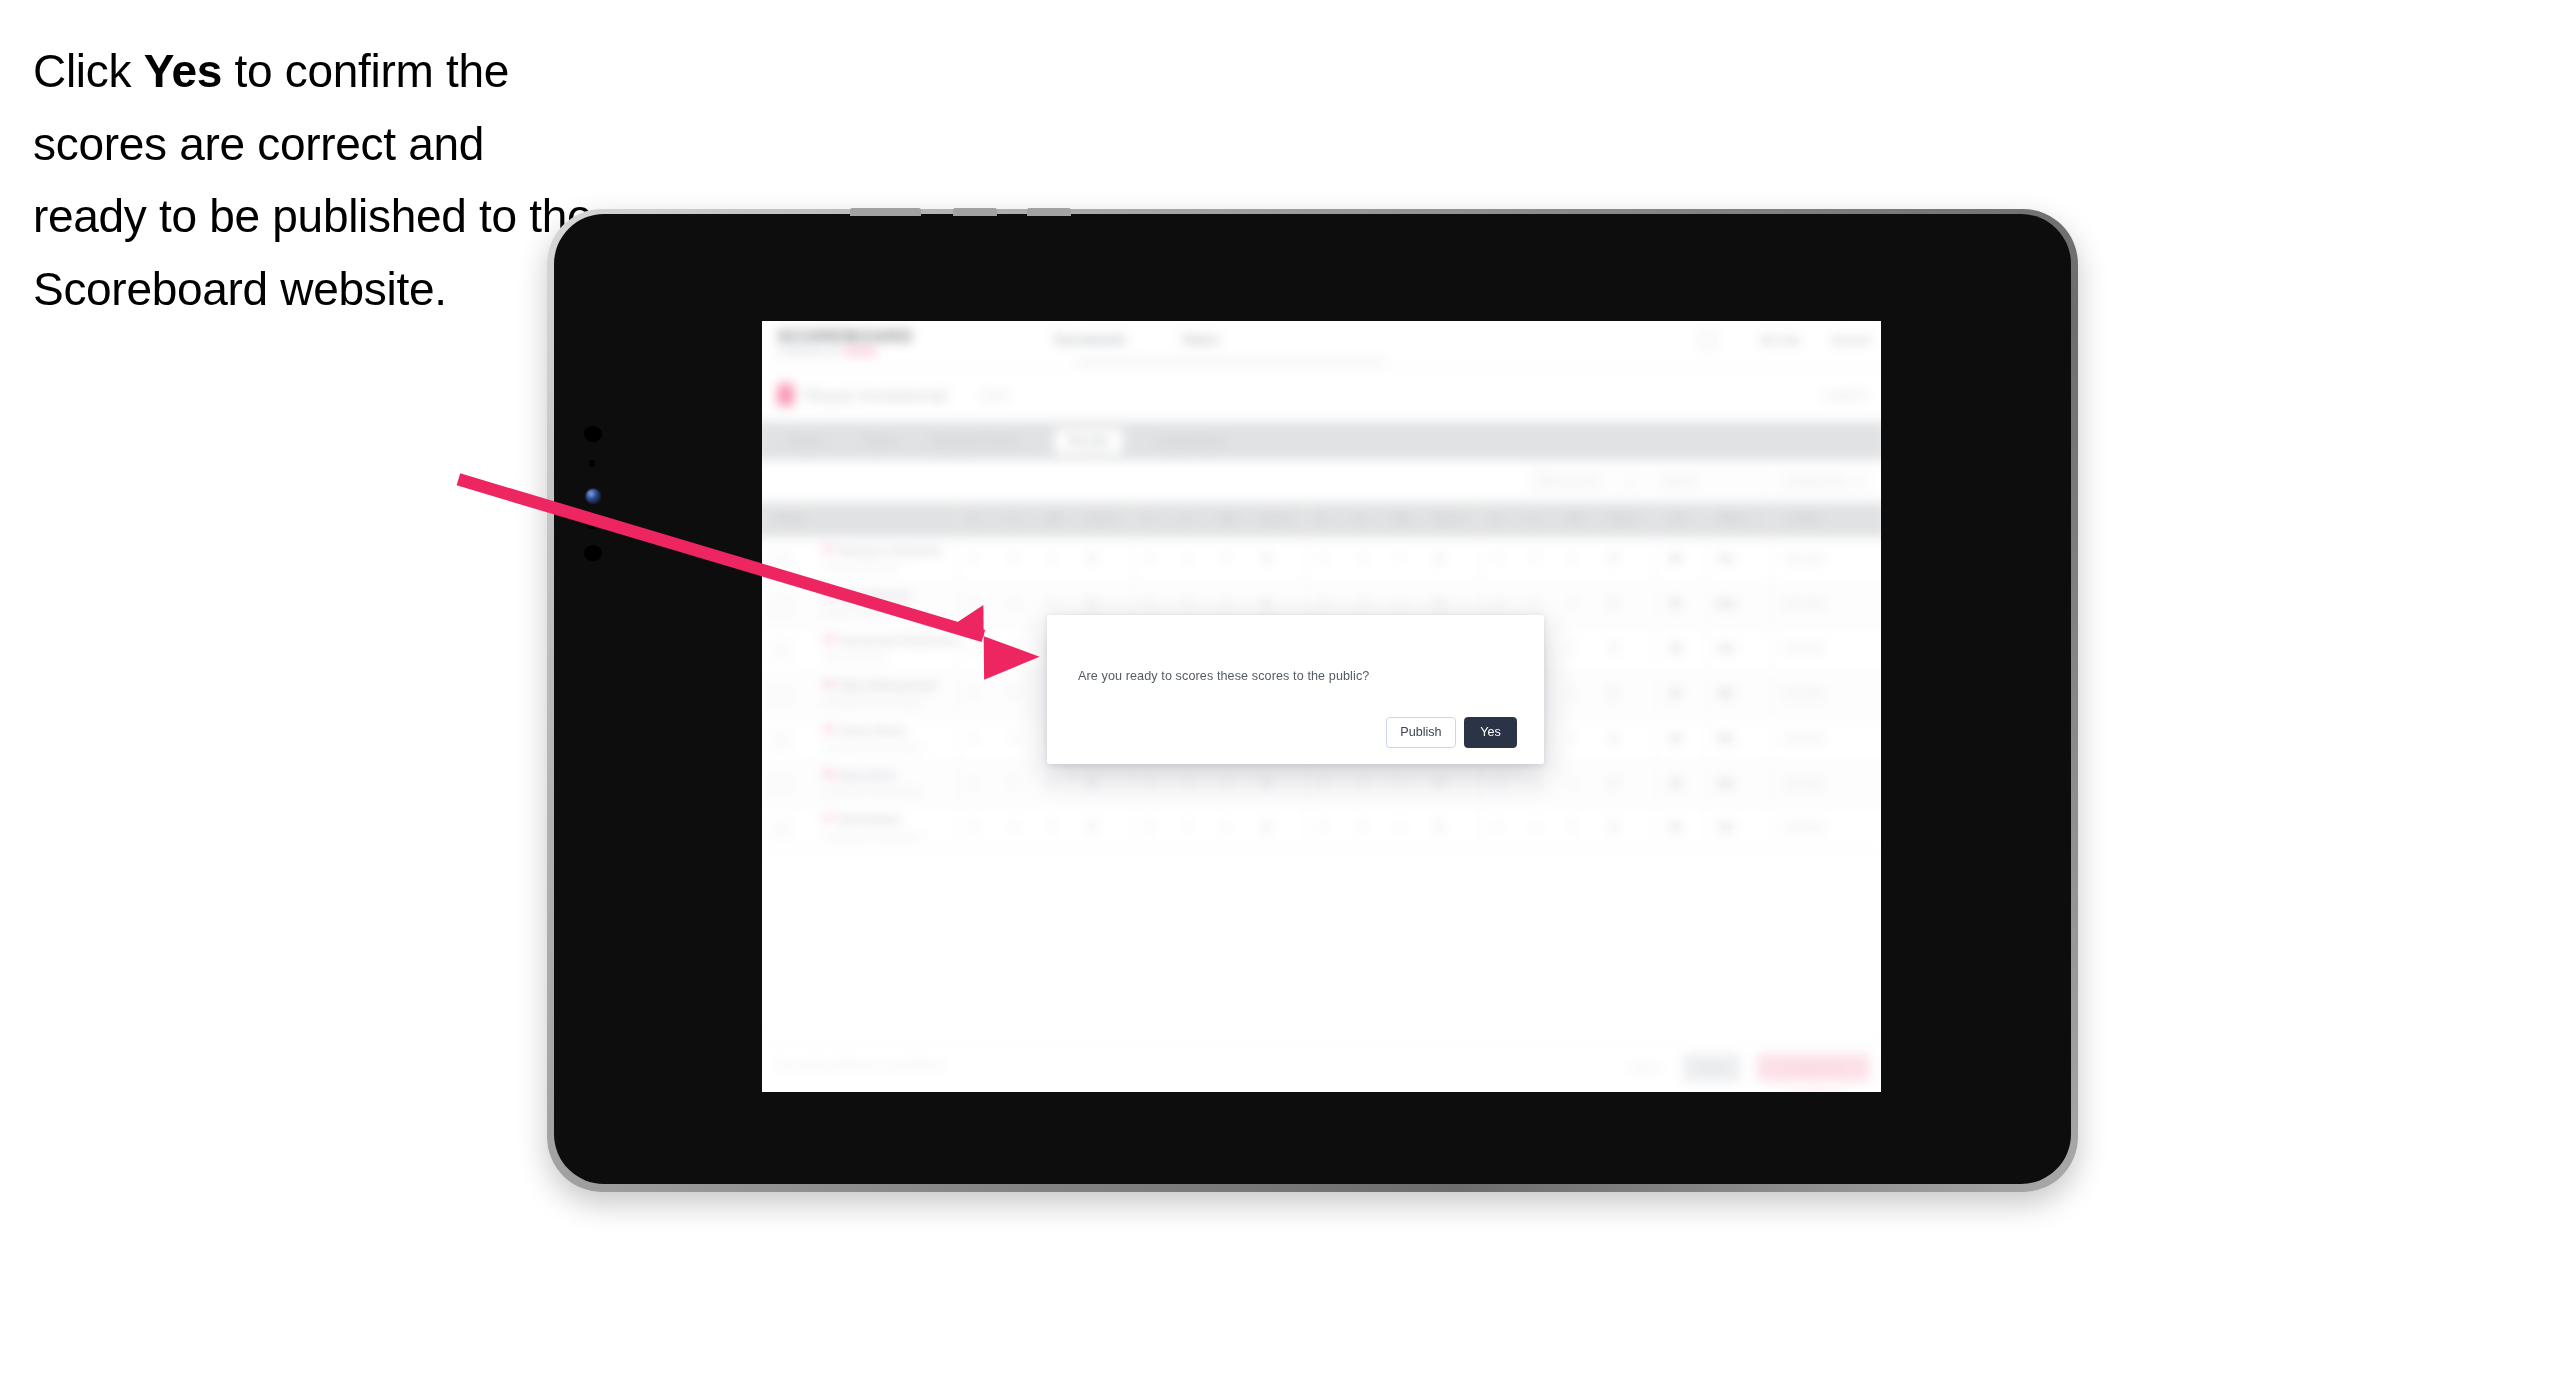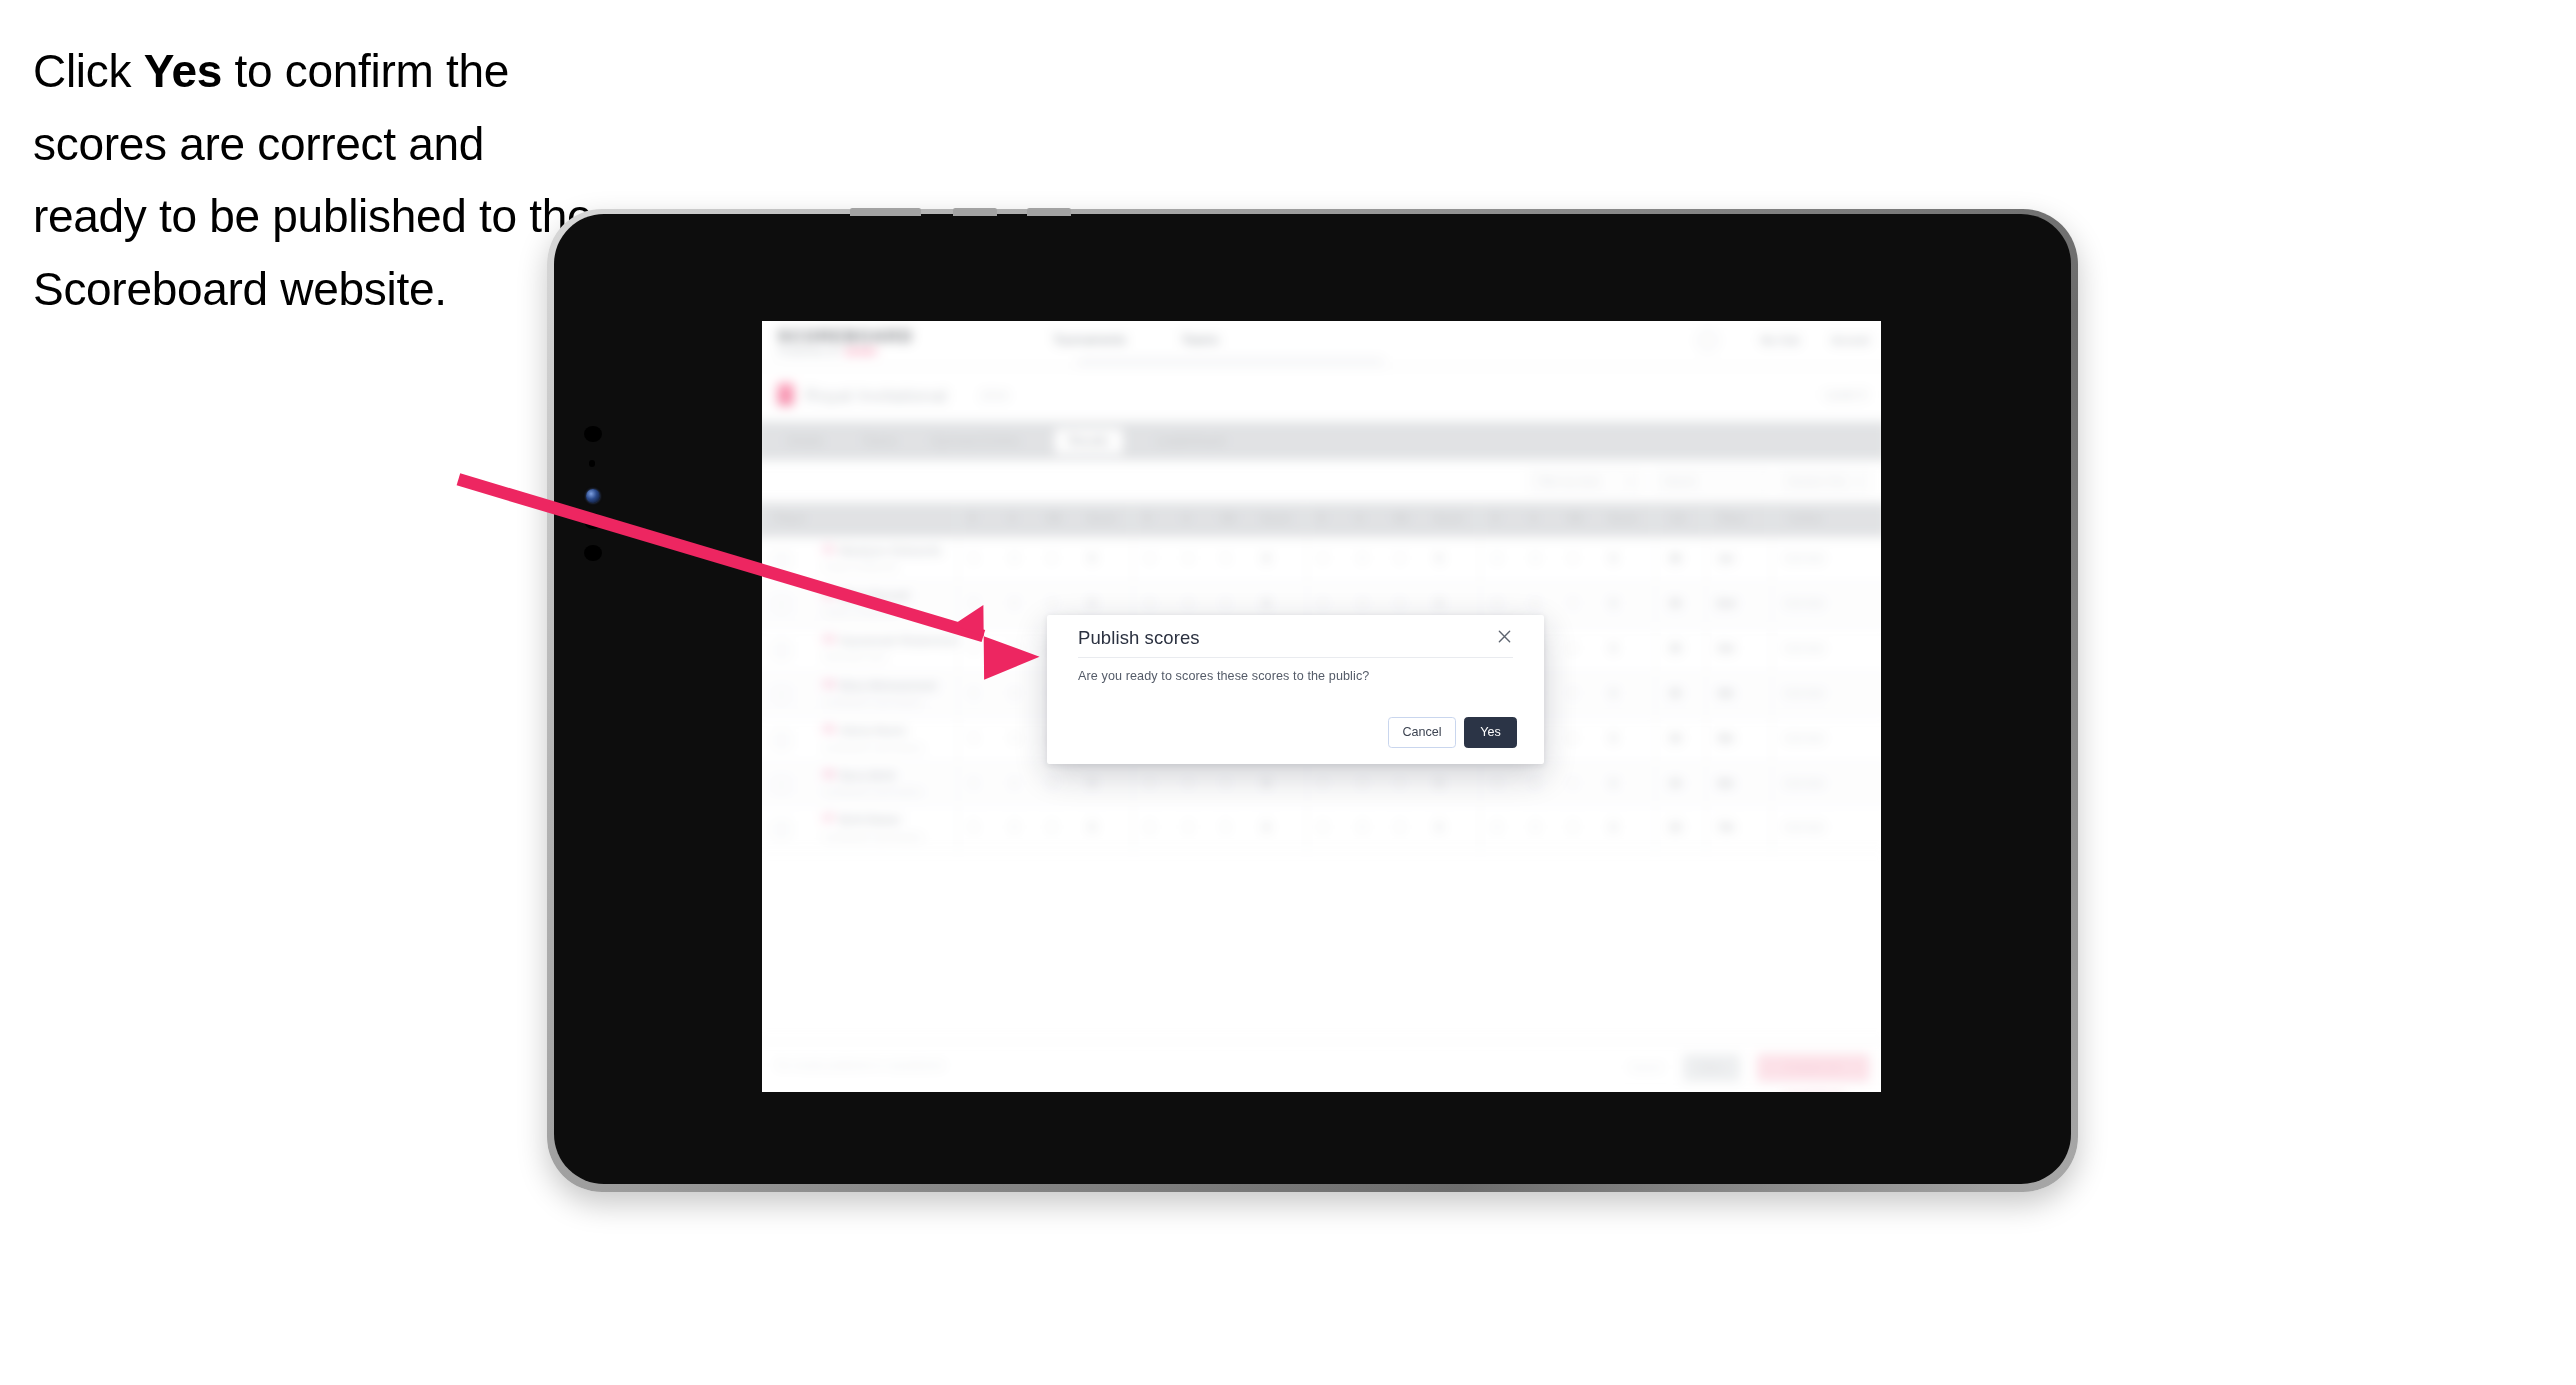--- a/index.html
+++ b/index.html
@@ -732,32 +732,23 @@
           <div class="foot-btn pink" style="right:18px;">Publish all unpublished</div>
         </div>
       </div>
 
       <div id="veil"></div>
     </div>
   </div>
 </div>
 
 <div id="modal">
-  <div id="modal-head">
-    <div id="modal-title">Publish scores</div>
-    <div id="modal-close">
-      <svg width="25" height="25" viewBox="0 0 34 34" aria-hidden="true">
-        <path d="M10 10 L24 24 M24 10 L10 24" stroke="#5d646f" stroke-width="1.9" stroke-linecap="round" fill="none"></path>
-      </svg>
-    </div>
-    <div id="modal-rule"></div>
-  </div>
   <div id="modal-body">Are you ready to scores these scores to the public?</div>
   <div id="modal-actions">
-    <button class="mbtn secondary">Cancel</button>
+    <button class="mbtn secondary">Publish</button>
     <button class="mbtn primary" style="background: rgb(43, 52, 70); border-color: rgb(43, 52, 70);">Yes</button>
   </div>
 </div>
 
 <svg id="arrow-layer" viewBox="0 0 3484 1874">
   <g id="arrow-g">
     <line x1="620" y1="648" x2="1330" y2="860" stroke="#ED2661" stroke-width="17" stroke-linecap="butt"></line>
     <polygon points="1406,888 1289,845 1330,818 1331,919" fill="#ED2661"></polygon>
   </g>
 </svg>

